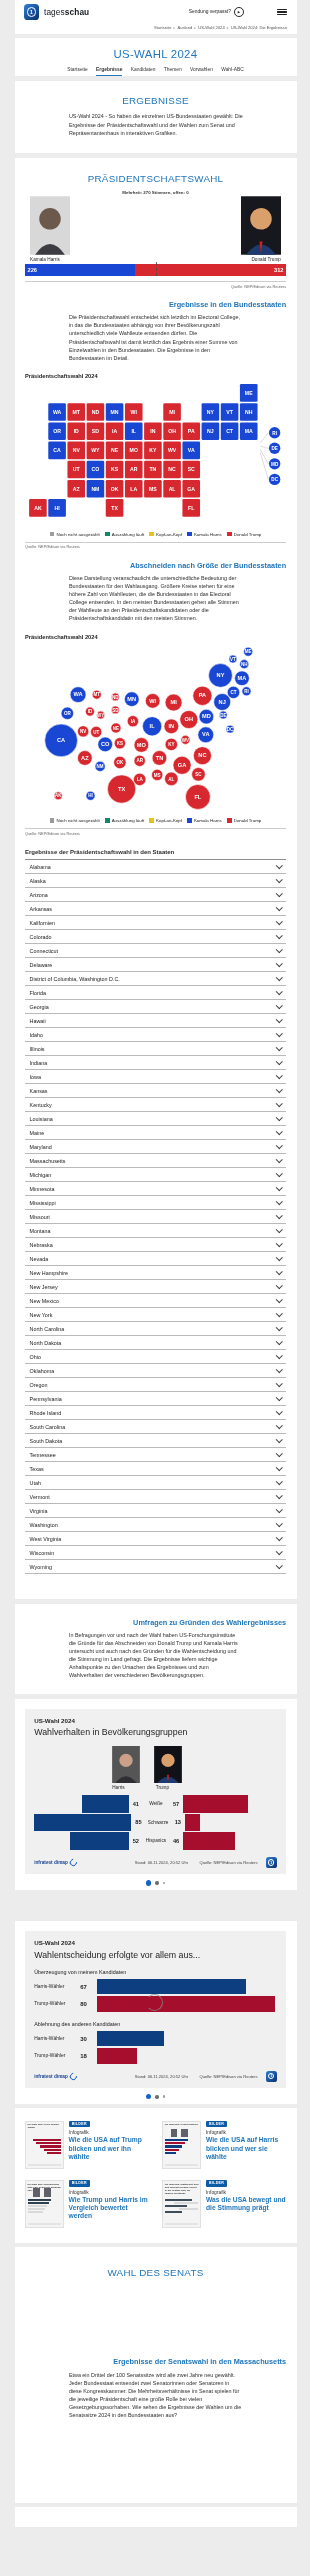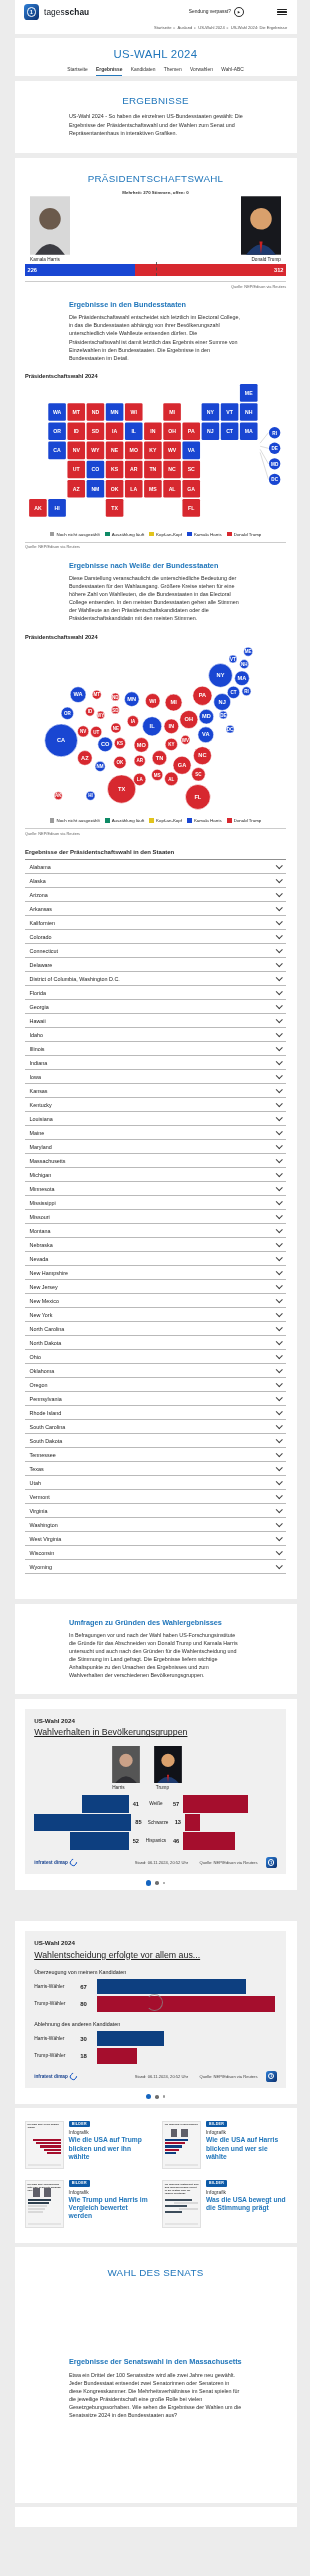--- a/index.html
+++ b/index.html
@@ -21,21 +21,21 @@
   .breadcrumb .sep{color:#999;margin:0 2.1px;font-size:3.6px;}
   .breadcrumb a{color:#555;text-decoration:none;}
   
   .title-card{padding:8.3px 10.4px 0;}
   .page-title{margin:2.1px 0 7.3px;text-align:center;font-size:11.4px;font-weight:400;color:#2277bb;letter-spacing:0.3px;}
   .tabs{display:flex;justify-content:center;gap:8.3px;padding-bottom:0;}
   .tab{font-size:4.9px;color:#333;padding-bottom:2.6px;cursor:pointer;}
   .tab.active{font-weight:bold;border-bottom:1.3px solid #2277bb;}
   
   .h-center{ text-align:center;font-size:9.8px;font-weight:400;color:#2277bb;letter-spacing:0.3px;margin:7.3px 0 6.2px;}
-  .h-sub{font-size:7.3px;font-weight:600;color:#2277bb;margin:11.4px 0 4.1px;margin-left:44px;}
+  .h-sub{font-size:7.3px;font-weight:600;color:#2277bb;margin:11.4px 0 4.1px;margin-left:44px;text-align:right;}
   .para{font-size:5.4px;line-height:1.5;color:#2f2f2f;width:174px;margin:0 0 3.1px 44px;}
   .chart-label{font-size:5.7px;font-weight:bold;color:#222;margin:11.4px 0 3.1px;}
   .source{font-size:3.9px;color:#666;text-align:right;margin-top:1.6px;}
   .divider{border-top:0.5px solid #ccc;margin-top:5.2px;}
   
   .majority{ text-align:center;font-size:4.4px;font-weight:bold;color:#333;margin:2.1px 0 1px;}
   .cand-wrap{position:relative;height:66px;}
   .photo{width:40px;height:59px;position:absolute;top:0;}
   .photo.left{left:5.2px;}
   .photo.right{right:5.2px;}
@@ -53,21 +53,21 @@
   .legend .sw{width:4.7px;height:4.7px;margin-right:2.1px;display:inline-block;}
   
   .acc-title{font-size:6px;font-weight:bold;margin:13.5px 0 4.1px;}
   .acc{border-top:1px solid #8f8f8f;}
   .acc-row{display:flex;align-items:center;height:13px;border-bottom:0.5px solid #b9b9b9;cursor:pointer;}
   .acc-row .lbl{font-size:5.4px;color:#222;padding-left:4.7px;}
   .chev{margin-left:auto;margin-right:5.2px;width:4.1px;height:4.1px;border-right:0.8px solid #444;border-bottom:0.8px solid #444;transform:rotate(45deg) translateY(-1px);flex:none;}
   
   .chart-card{background:#f0f0f0;padding:8.3px 9.3px 6.2px;}
   .cc-kicker{font-size:6.2px;font-weight:bold;color:#1d1d1d;}
-  .cc-title{font-size:8.8px;font-weight:400;color:#1d1d1d;margin-top:3.1px;text-decoration:underline;}
+  .cc-title{font-size:8.8px;font-weight:400;color:#1d1d1d;margin-top:3.1px;}
   .bf-photos{display:flex;gap:13.5px;margin:8.3px 0 2.1px 78px;}
   .bf-photo{width:28px;height:37px;}
   .bf-names{display:flex;margin:1px 0 5.2px 78px;gap:31px;font-size:4.7px;color:#222;}
   .bf-row{display:flex;align-items:stretch;height:17.6px;margin-bottom:1px;}
   .bf-left{width:103px;display:flex;justify-content:flex-end;}
   .bf-right{width:102px;display:flex;}
   .bf-left .bar{background:#0d3f80;}
   .bf-right .bar{background:#a50e2d;}
   .bf-mid{width:59px;display:flex;align-items:center;justify-content:space-between;padding:0 4.1px;box-sizing:border-box;}
   .bf-val{font-size:5.7px;font-weight:bold;color:#222;}
@@ -312,21 +312,21 @@
           <span>Kamala Harris</span>
         </span>
         <span class="li">
           <span class="sw" style="background: rgb(215, 40, 47);"></span>
           <span>Donald Trump</span>
         </span>
       </div>
     <div class="divider"></div>
     <div class="source" style="text-align:left">Quelle: NEP/Edison via Reuters</div>
 
-    <div class="h-sub">Ergebnisse nach Weiße der Bundesstaaten</div>
+    <div class="h-sub">Abschneiden nach Größe der Bundesstaaten</div>
     <p class="para">Diese Darstellung veranschaulicht die unterschiedliche Bedeutung der Bundesstaaten für den Wahlausgang. Größere Kreise stehen für eine höhere Zahl von Wahlleuten, die die Bundesstaaten in das Electoral College entsenden. In den meisten Bundesstaaten gehen alle Stimmen der Wahlleute an den Präsidentschaftskandidaten oder die Präsidentschaftskandidatin mit den meisten Stimmen.</p>
     <div class="chart-label">Präsidentschaftswahl 2024</div>
     <div class="mapbox" id="bubbleMap">
         <svg viewBox="0 0 430 300" width="243" height="170">
           <circle cx="379" cy="15" r="8" fill="#1946d2" stroke="#fff" stroke-width="1"></circle>
           <text x="379" y="18" text-anchor="middle" fill="#fff" font-size="8" font-weight="bold">ME</text>
           <circle cx="352" cy="28" r="7" fill="#1946d2" stroke="#fff" stroke-width="1"></circle>
           <text x="352" y="31" text-anchor="middle" fill="#fff" font-size="8" font-weight="bold">VT</text>
           <circle cx="372" cy="37" r="8" fill="#1946d2" stroke="#fff" stroke-width="1"></circle>
           <text x="372" y="40" text-anchor="middle" fill="#fff" font-size="8" font-weight="bold">NH</text>

